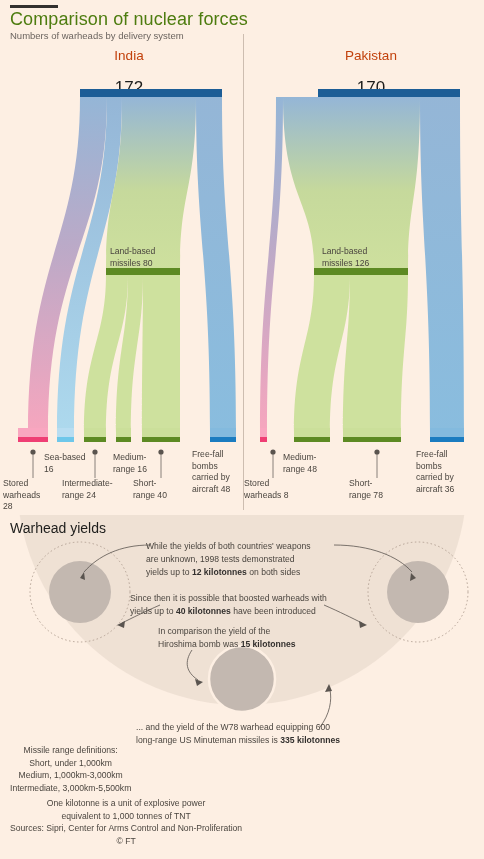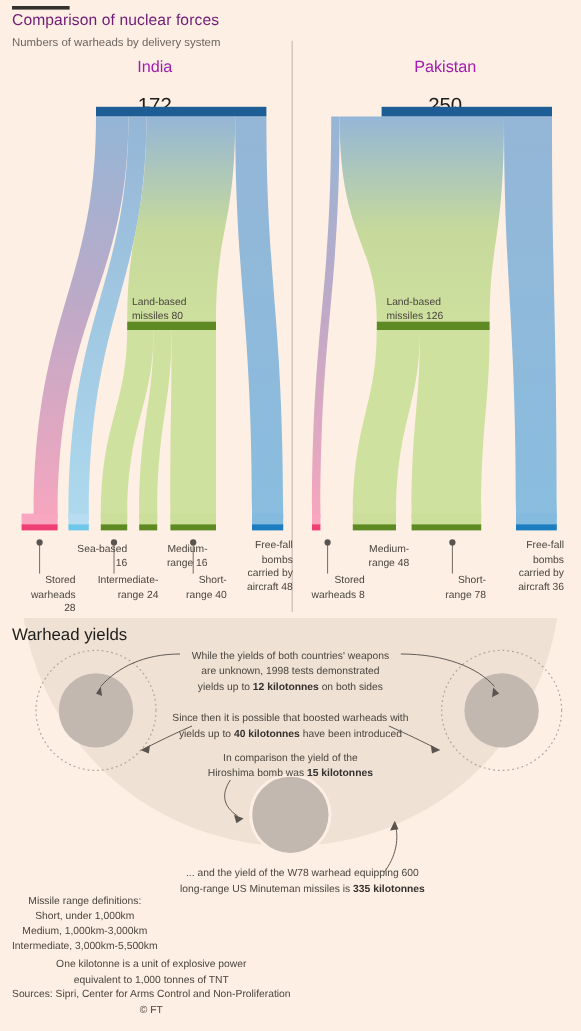--- a/index.html
+++ b/index.html
@@ -26,22 +26,22 @@
     left: 10px;
     top: 5px;
     width: 48px;
     height: 3px;
     background: #33302e;
   }
   .title {
     position: absolute;
     left: 10px;
     top: 9px;
-    font-size: 13px;
-    color: #701a75;
+    font-size: 18px;
+    color: #4d7c0f;
     letter-spacing: 0.1px;
   }
   .subtitle {
     position: absolute;
     left: 10px;
     top: 30px;
     font-size: 9.5px;
     color: #6b645f;
   }
   .divider {
@@ -49,21 +49,21 @@
     left: 243px;
     top: 34px;
     width: 1px;
     height: 476px;
     background: #cdbdb0;
   }
   .country-name {
     position: absolute;
     text-align: center;
     font-size: 13.5px;
-    color: #a21caf;
+    color: #c2410c;
     top: 48px;
     width: 160px;
   }
   .country-total-label {
     position: absolute;
     text-align: center;
     font-size: 9px;
     color: #6b645f;
     top: 68px;
     width: 160px;
@@ -91,36 +91,36 @@
     font-size: 8.6px;
     color: #4a453f;
     line-height: 12px;
     margin-top: 12px;
   }
   .node-label {
     position: absolute;
     font-size: 8.6px;
     color: #4a453f;
     line-height: 11.5px;
-    text-align: right;
+    text-align: left;
   }
 
   .section-title {
     position: absolute;
     left: 10px;
     top: 520px;
     font-size: 14px;
     color: #1d1d1b;
   }
   .anno {
     position: absolute;
     font-size: 8.6px;
     color: #4a453f;
     line-height: 13px;
-    text-align: center;
+    text-align: left;
   }
   .anno b { font-weight: bold; color: #33302e; }
 
   .footnote {
     position: absolute;
     left: 10px;
     font-size: 8.6px;
     color: #4a453f;
     line-height: 12.5px;
     text-align: center;
@@ -138,21 +138,21 @@
   <div class="title">Comparison of nuclear forces</div>
   <div class="subtitle">Numbers of warheads by delivery system</div>
   <div class="divider"></div>
 
   <div class="country-name" id="india-name">India</div>
   <div class="country-total-label" id="india-total-label">Total</div>
   <div class="country-total-value" id="india-total-value">172</div>
 
   <div class="country-name" id="pak-name">Pakistan</div>
   <div class="country-total-label" id="pak-total-label">Total</div>
-  <div class="country-total-value" id="pak-total-value">250</div>
+  <div class="country-total-value" id="pak-total-value">170</div>
 
   <svg class="svg-layer" width="484" height="859">
     <defs>
       <linearGradient id="gPink" x1="0" y1="0" x2="0" y2="1">
         <stop offset="0%" stop-color="#8fb3d6"></stop>
         <stop offset="45%" stop-color="#b8a6c6"></stop>
         <stop offset="100%" stop-color="#f6a2bc"></stop>
       </linearGradient>
       <linearGradient id="gBlueLt" x1="0" y1="0" x2="0" y2="1">
         <stop offset="0%" stop-color="#8fb3d6"></stop>

